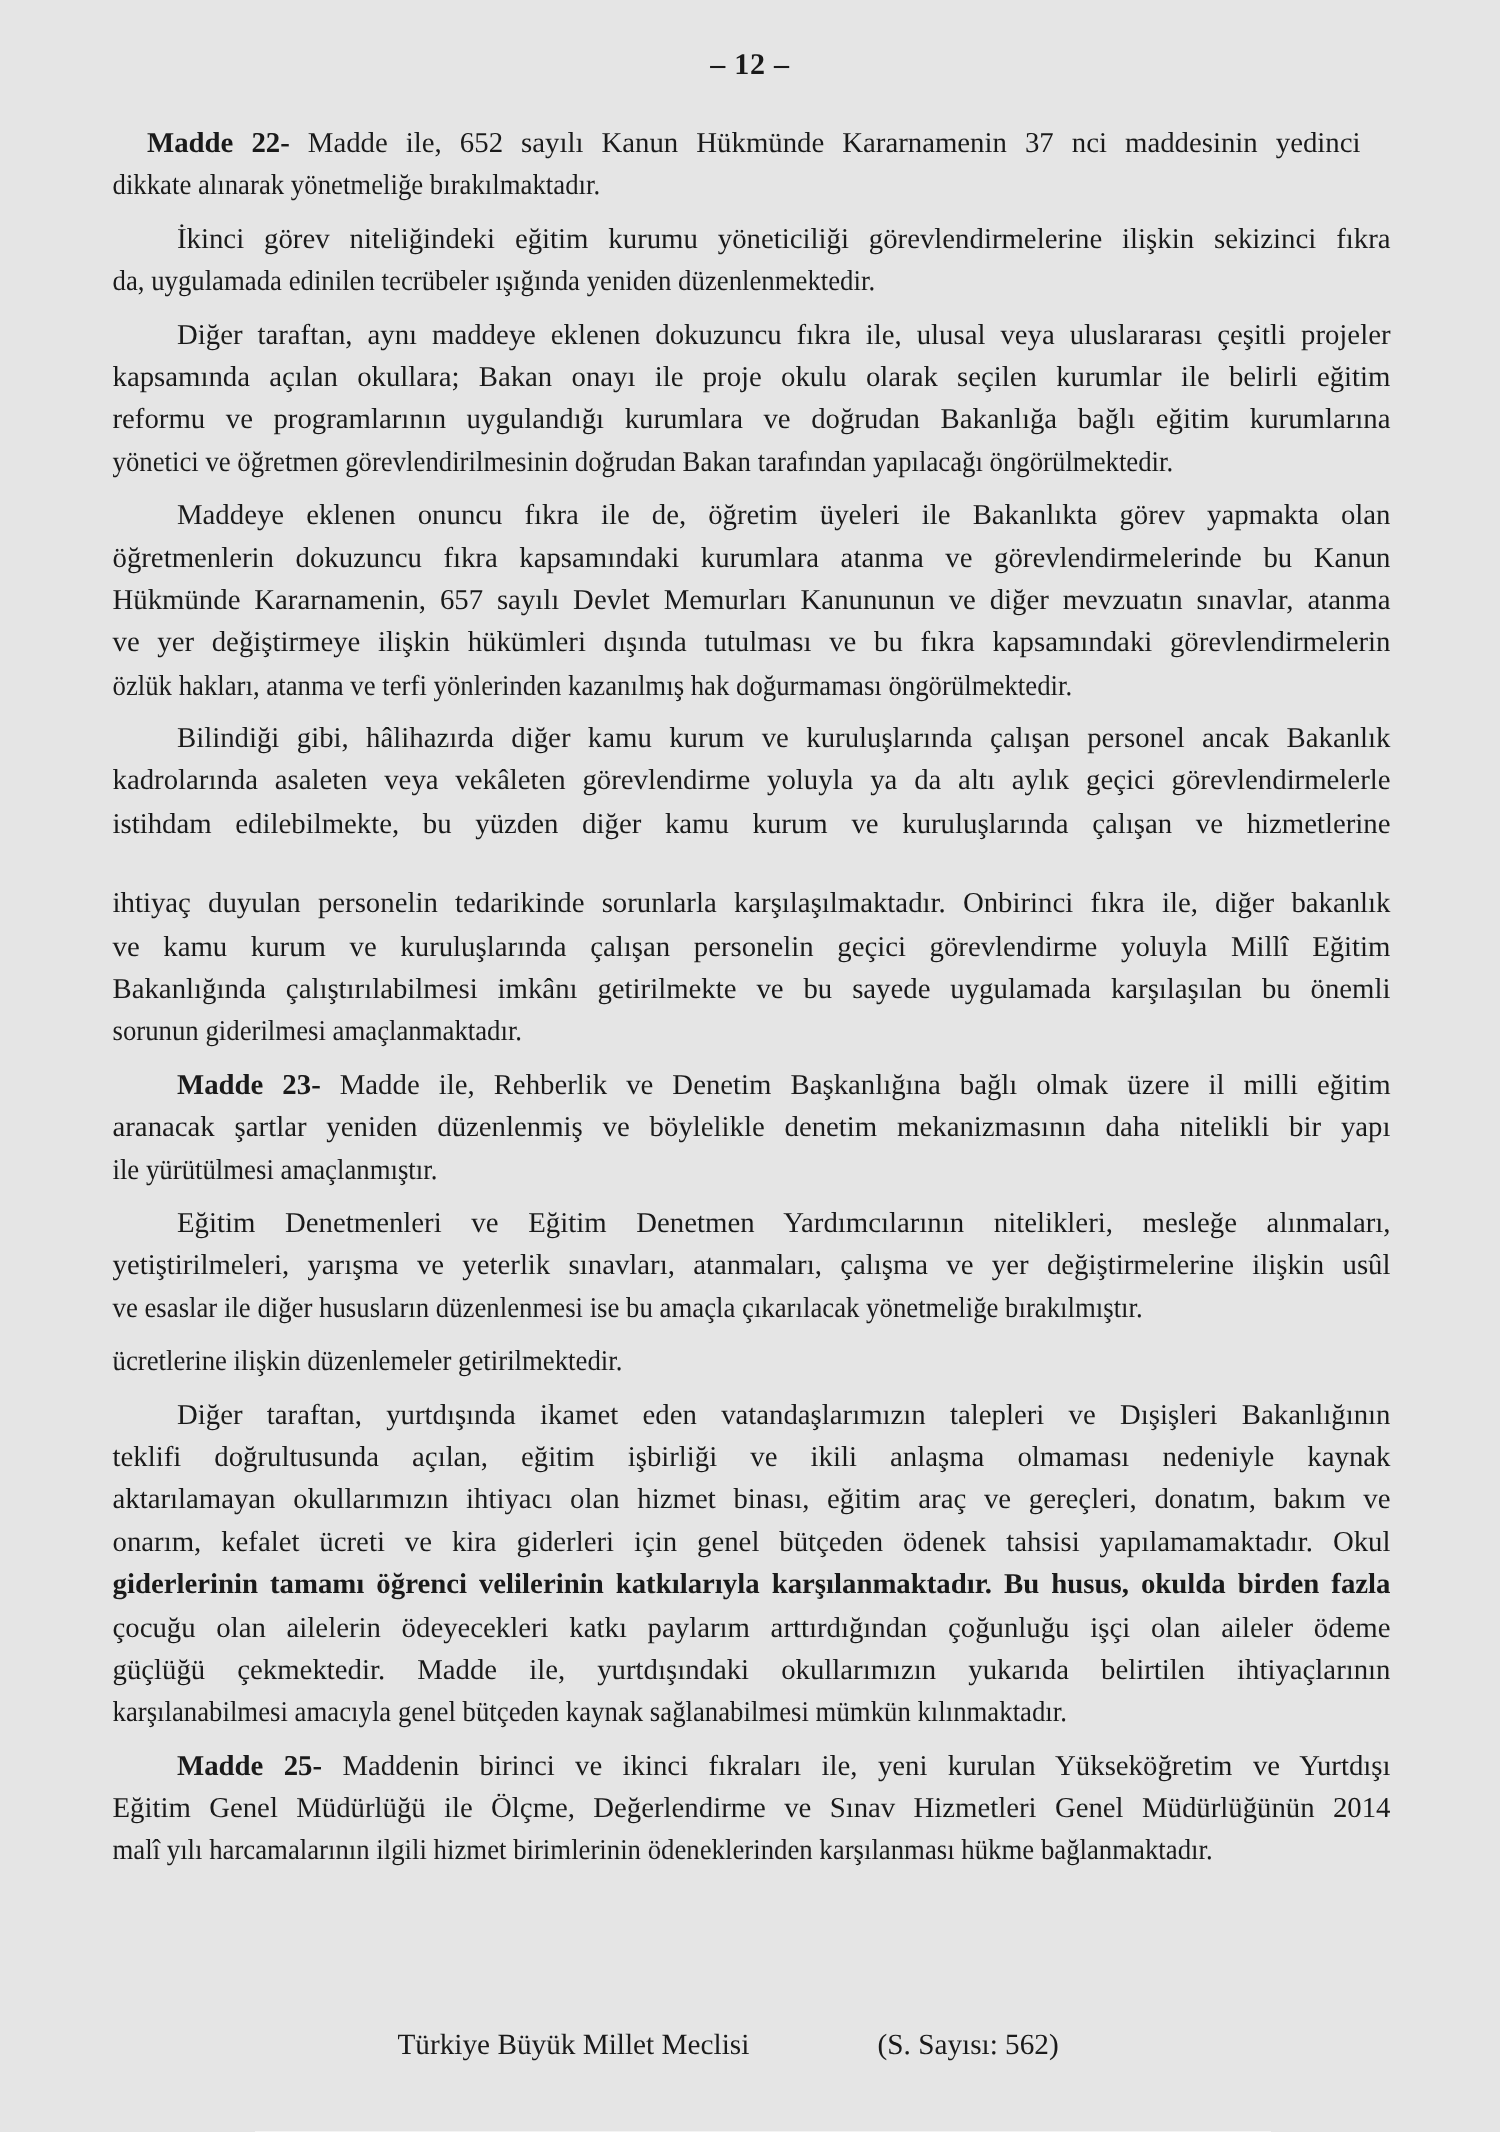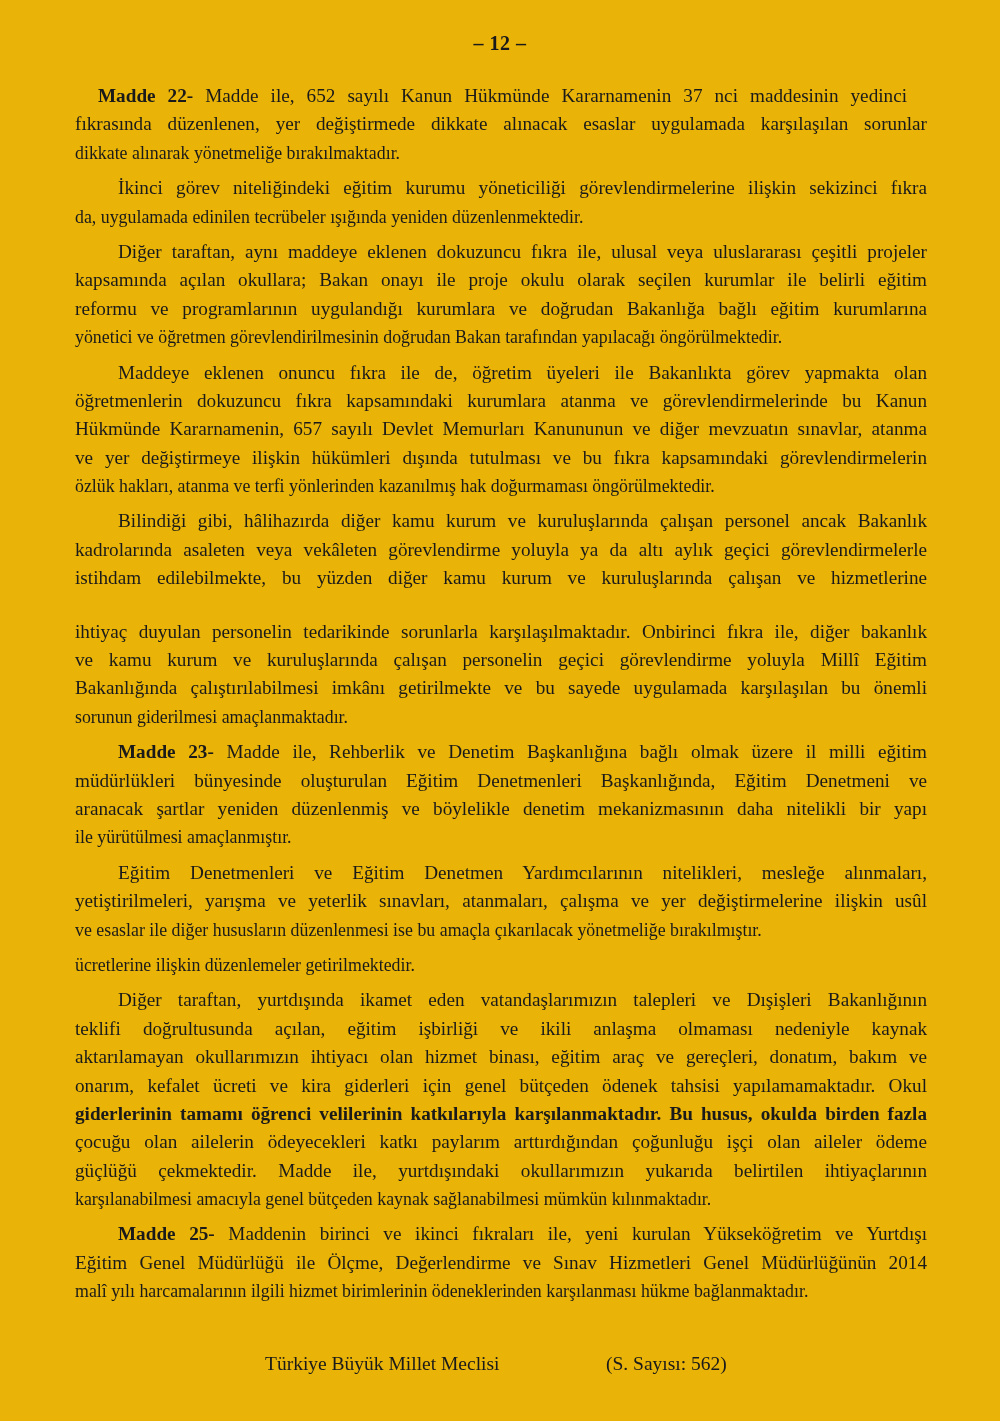--- a/index.html
+++ b/index.html
@@ -1,41 +1,40 @@
 <!DOCTYPE html>
 <html><head>
   <meta charset="utf-8">
   <style>
     html, body { margin: 0; padding: 0; background: #ffffff; }
     body { width: 1000px; height: 1421px; position: relative; overflow: hidden; }
-    .page { position: absolute; left: 0; top: 0; width: 1000px; height: 1421px; background: #eab308; color: #1a1a1a;
+    .page { position: absolute; left: 0; top: 0; width: 1000px; height: 1421px; background: #e5e5e5; color: #1a1a1a;
             font-family: "Liberation Serif", "DejaVu Serif", serif; }
     .page-number { position: absolute; top: 32px; left: 0; width: 1000px; text-align: center;
                    font-size: 20px; font-weight: bold; letter-spacing: 0.5px; }
     .body { position: absolute; left: 75px; top: 82px; width: 852px; }
     .para { margin: 0 0 7px 0; }
     .line { display: block; height: 28.4px; line-height: 28.4px; font-size: 19.2px; white-space: nowrap;
             text-align: justify; text-align-last: justify; overflow: visible; }
     .line.last { text-align-last: left; }
     .line.first { text-indent: 43px; }
     .madde { font-weight: bold; }
     .footer { position: absolute; top: 1353px; left: 0; width: 1000px; font-size: 19.5px; }
     .footer .org { position: absolute; left: 265px; }
-    .footer .sayi { position: absolute; left: 606px; }
+    .footer .sayi { position: absolute; left: 585px; }
   </style>
 </head>
 <body>
 
 <div class="page">
   <div class="page-number">– 12 –</div>
 
   <div class="body" id="doc-body">
       <div class="para">
         <span class="line first" style="text-indent: 0px; transform-origin: left center; transform: scaleX(1); width: 809px; margin-left: 23px;"><span class="madde">Madde 22-</span><span> Madde ile, 652 sayılı Kanun Hükmünde Kararnamenin 37 nci maddesinin yedinci</span></span>
-        <span class="line" style="text-indent: 0px; transform-origin: left center; transform: scaleX(1); width: 852px; margin-left: 0px;"><span>fıkrasında düzenlenen, yer değiştirmede dikkate alınacak esaslar uygulamada karşılaşılan sorunlar</span></span>
         <span class="line last" style="text-indent: 0px; transform-origin: left center; transform: scaleX(0.93); width: 916.129px; margin-left: 0px;"><span>dikkate alınarak yönetmeliğe bırakılmaktadır.</span></span>
       </div>
       <div class="para">
         <span class="line first" style="text-indent: 0px; transform-origin: left center; transform: scaleX(1); width: 809px; margin-left: 43px;"><span>İkinci görev niteliğindeki eğitim kurumu yöneticiliği görevlendirmelerine ilişkin sekizinci fıkra</span></span>
         <span class="line last" style="text-indent: 0px; transform-origin: left center; transform: scaleX(0.93); width: 916.129px; margin-left: 0px;"><span>da, uygulamada edinilen tecrübeler ışığında yeniden düzenlenmektedir.</span></span>
       </div>
       <div class="para">
         <span class="line first" style="text-indent: 0px; transform-origin: left center; transform: scaleX(1); width: 809px; margin-left: 43px;"><span>Diğer taraftan, aynı maddeye eklenen dokuzuncu fıkra ile, ulusal veya uluslararası çeşitli projeler</span></span>
         <span class="line" style="text-indent: 0px; transform-origin: left center; transform: scaleX(1); width: 852px; margin-left: 0px;"><span>kapsamında açılan okullara; Bakan onayı ile proje okulu olarak seçilen kurumlar ile belirli eğitim</span></span>
         <span class="line" style="text-indent: 0px; transform-origin: left center; transform: scaleX(1); width: 852px; margin-left: 0px;"><span>reformu ve programlarının uygulandığı kurumlara ve doğrudan Bakanlığa bağlı eğitim kurumlarına</span></span>
@@ -52,21 +51,20 @@
         <span class="line first" style="text-indent: 0px; transform-origin: left center; transform: scaleX(1); width: 809px; margin-left: 43px;"><span>Bilindiği gibi, hâlihazırda diğer kamu kurum ve kuruluşlarında çalışan personel ancak Bakanlık</span></span>
         <span class="line" style="text-indent: 0px; transform-origin: left center; transform: scaleX(1); width: 852px; margin-left: 0px;"><span>kadrolarında asaleten veya vekâleten görevlendirme yoluyla ya da altı aylık geçici görevlendirmelerle</span></span>
         <span class="line" style="text-indent: 0px; transform-origin: left center; transform: scaleX(1); width: 852px; margin-left: 0px;"><span>istihdam edilebilmekte, bu yüzden diğer kamu kurum ve kuruluşlarında çalışan ve hizmetlerine</span></span>
         <span class="line" style="text-indent: 0px; transform-origin: left center; transform: scaleX(1); width: 852px; margin-left: 0px; margin-top: 25px;"><span>ihtiyaç duyulan personelin tedarikinde sorunlarla karşılaşılmaktadır. Onbirinci fıkra ile, diğer bakanlık</span></span>
         <span class="line" style="text-indent: 0px; transform-origin: left center; transform: scaleX(1); width: 852px; margin-left: 0px;"><span>ve kamu kurum ve kuruluşlarında çalışan personelin geçici görevlendirme yoluyla Millî Eğitim</span></span>
         <span class="line" style="text-indent: 0px; transform-origin: left center; transform: scaleX(1); width: 852px; margin-left: 0px;"><span>Bakanlığında çalıştırılabilmesi imkânı getirilmekte ve bu sayede uygulamada karşılaşılan bu önemli</span></span>
         <span class="line last" style="text-indent: 0px; transform-origin: left center; transform: scaleX(0.93); width: 916.129px; margin-left: 0px;"><span>sorunun giderilmesi amaçlanmaktadır.</span></span>
       </div>
       <div class="para">
         <span class="line first" style="text-indent: 0px; transform-origin: left center; transform: scaleX(1); width: 809px; margin-left: 43px;"><span class="madde">Madde 23-</span><span> Madde ile, Rehberlik ve Denetim Başkanlığına bağlı olmak üzere il milli eğitim</span></span>
-        <span class="line" style="text-indent: 0px; transform-origin: left center; transform: scaleX(1); width: 852px; margin-left: 0px;"><span>müdürlükleri bünyesinde oluşturulan Eğitim Denetmenleri Başkanlığında, Eğitim Denetmeni ve</span></span>
         <span class="line" style="text-indent: 0px; transform-origin: left center; transform: scaleX(1); width: 852px; margin-left: 0px;"><span>aranacak şartlar yeniden düzenlenmiş ve böylelikle denetim mekanizmasının daha nitelikli bir yapı</span></span>
         <span class="line last" style="text-indent: 0px; transform-origin: left center; transform: scaleX(0.93); width: 916.129px; margin-left: 0px;"><span>ile yürütülmesi amaçlanmıştır.</span></span>
       </div>
       <div class="para">
         <span class="line first" style="text-indent: 0px; transform-origin: left center; transform: scaleX(1); width: 809px; margin-left: 43px;"><span>Eğitim Denetmenleri ve Eğitim Denetmen Yardımcılarının nitelikleri, mesleğe alınmaları,</span></span>
         <span class="line" style="text-indent: 0px; transform-origin: left center; transform: scaleX(1); width: 852px; margin-left: 0px;"><span>yetiştirilmeleri, yarışma ve yeterlik sınavları, atanmaları, çalışma ve yer değiştirmelerine ilişkin usûl</span></span>
         <span class="line last" style="text-indent: 0px; transform-origin: left center; transform: scaleX(0.93); width: 916.129px; margin-left: 0px;"><span>ve esaslar ile diğer hususların düzenlenmesi ise bu amaçla çıkarılacak yönetmeliğe bırakılmıştır.</span></span>
       </div>
       <div class="para">
         <span class="line last" style="text-indent: 0px; transform-origin: left center; transform: scaleX(0.93); width: 916.129px; margin-left: 0px;"><span>ücretlerine ilişkin düzenlemeler getirilmektedir.</span></span>

